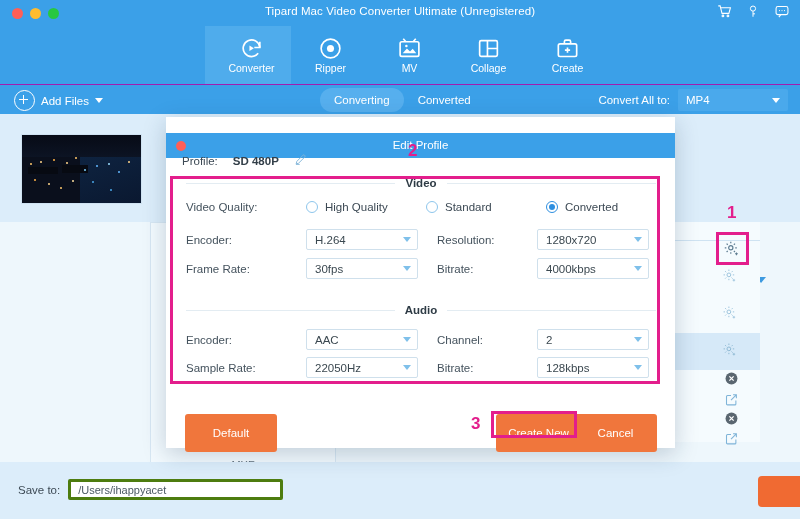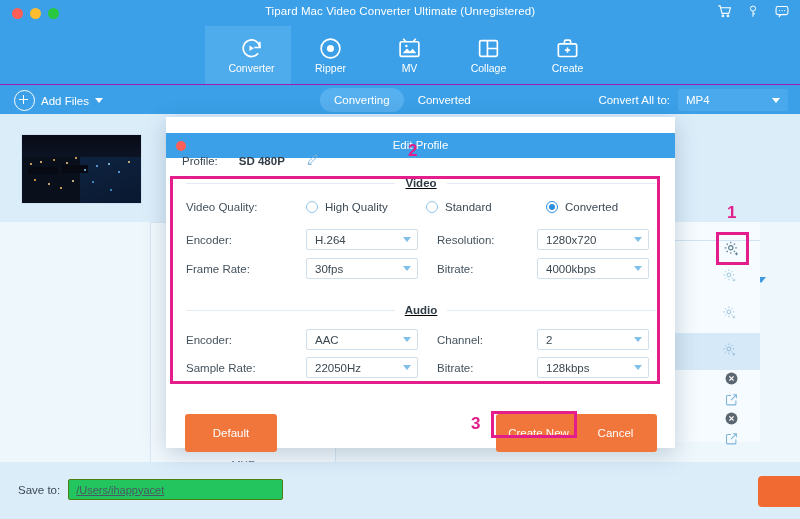--- a/index.html
+++ b/index.html
@@ -102,22 +102,22 @@
   .rl-gear{position:absolute;left:130px;}
   .rl-divider{position:absolute;left:592px;top:240px;width:168px;height:1px;background:#cfe3f2;}
   .mini-ico{position:absolute;left:126px;}
 
   
   .bottombar{
     position:absolute;left:0;top:462px;width:800px;height:57px;background:#dcedfa;
   }
   .saveto{position:absolute;left:18px;top:17px;display:flex;align-items:center;gap:8px;color:#3d4a55;font-size:11.5px;}
   .pathbox{
-    width:215px;height:21px;background:#22c55e;border:1px solid #4d7c0f;border-radius:2px;
-    display:flex;align-items:center;padding:0 7px;box-sizing:border-box;color:#4a5862;font-size:11px;text-decoration:underline;
+    width:215px;height:21px;background:#ffffff;border:3px solid #4d7c0f;border-radius:2px;
+    display:flex;align-items:center;padding:0 7px;box-sizing:border-box;color:#4a5862;font-size:11px;
   }
   .convertbtn{
     position:absolute;left:758px;top:14px;width:52px;height:31px;border-radius:4px;background:#f06a32;
   }
 
   
   .fmtlist{
     position:absolute;left:150px;top:222px;width:186px;height:258px;background:#f3fafe;
     border:1px solid #d7e7f3;box-sizing:border-box;
   }
@@ -130,25 +130,25 @@
   
   .dialog{
     position:absolute;left:166px;top:117px;width:509px;height:331px;
     background:#ffffff;box-shadow:0 6px 22px rgba(20,50,80,.22);
   }
   .dlg-head{
     position:absolute;left:0;top:0;width:509px;height:25px;background:#3ba0e8;margin-top:16px;
   }
   .dlg-close{position:absolute;left:10px;top:8px;width:10px;height:10px;border-radius:50%;background:#ff5f57;}
   .dlg-title{position:absolute;left:0;top:6px;width:509px;text-align:center;color:#fff;font-size:11.5px;}
-  .profrow{position:absolute;left:16px;top:36px;display:flex;align-items:center;gap:21px;color:#3c4954;font-size:11.5px;}
+  .profrow{position:absolute;left:16px;top:36px;display:flex;align-items:center;gap:15px;color:#3c4954;font-size:11.5px;}
   .profname{font-weight:bold;color:#333f49;}
 
   .section{position:absolute;left:20px;width:470px;}
-  .divrow{display:flex;align-items:center;gap:10px;text-decoration:underline;}
+  .divrow{display:flex;align-items:center;gap:10px;}
   .divline{flex:1;height:1px;background:#e3ecf2;}
   .divtitle{color:#2e3b45;font-size:11.5px;font-weight:bold;}
 
   .frow{position:absolute;display:flex;align-items:center;}
   .flabel{color:#44525d;font-size:11.5px;}
   .select{
     width:112px;height:21px;border:1px solid #cfe0ec;border-radius:2px;background:#fff;
     display:flex;align-items:center;justify-content:space-between;padding:0 6px 0 8px;box-sizing:border-box;
     color:#3b4850;font-size:11.5px;
   }

